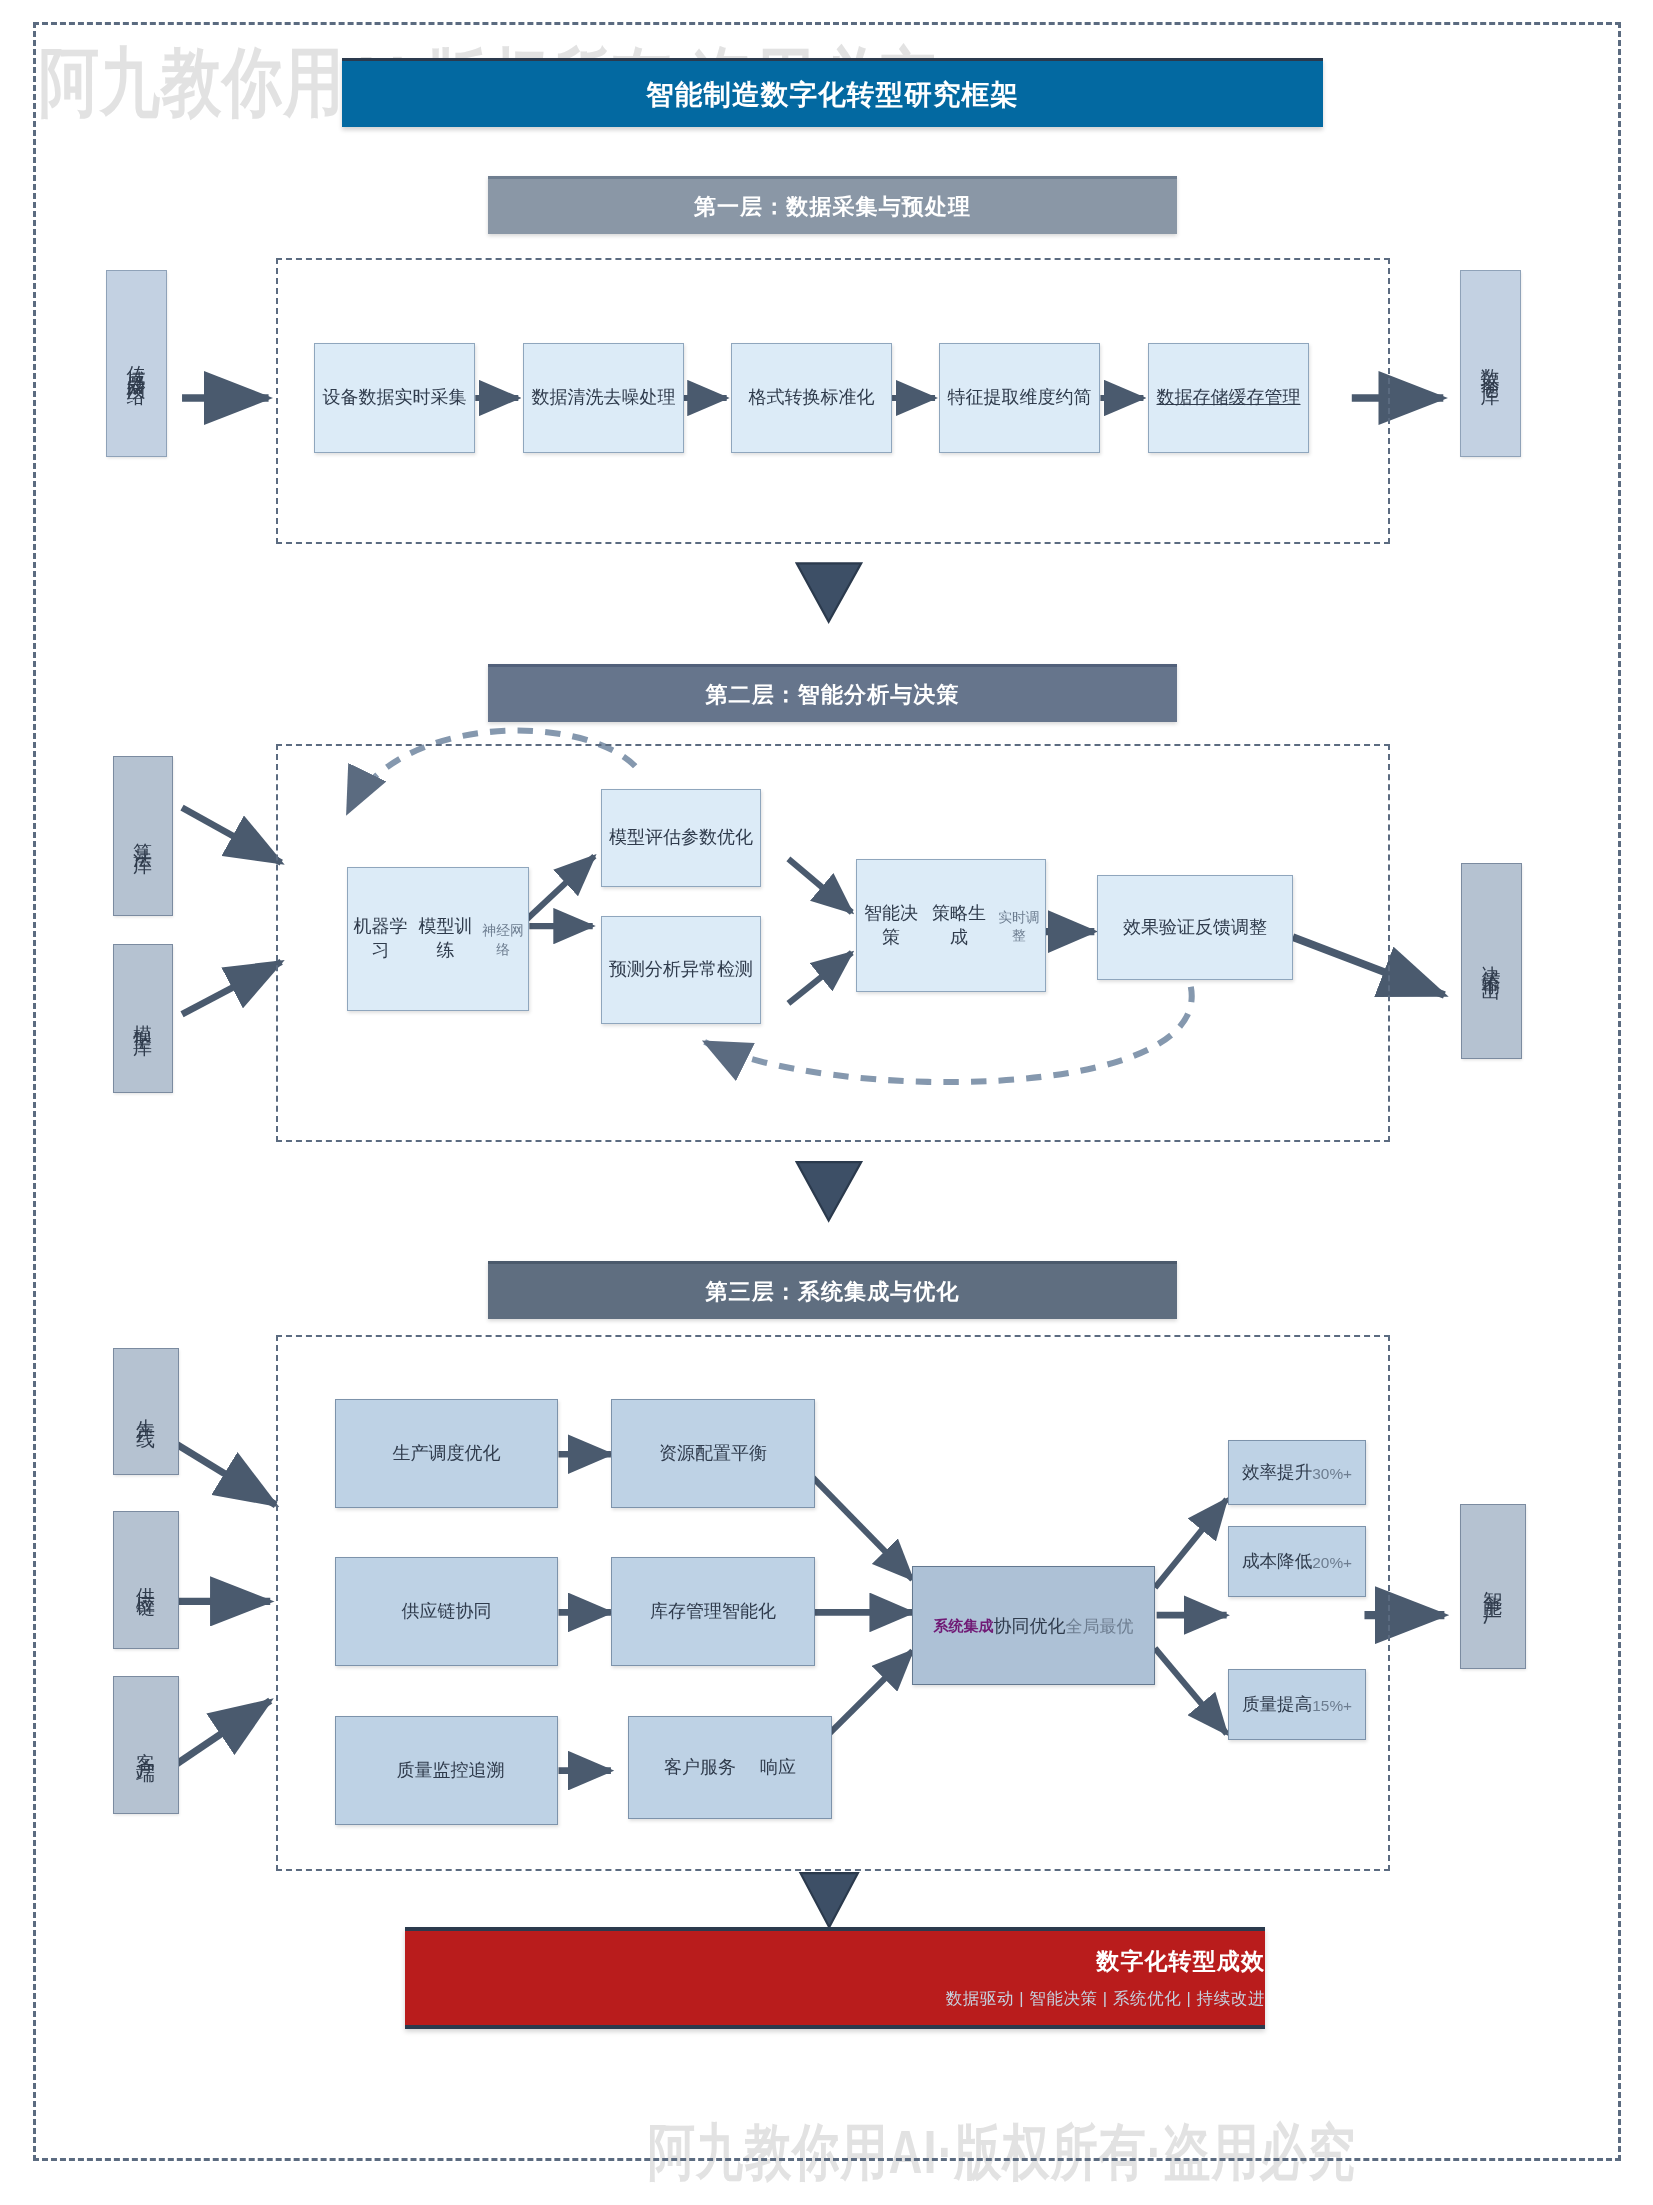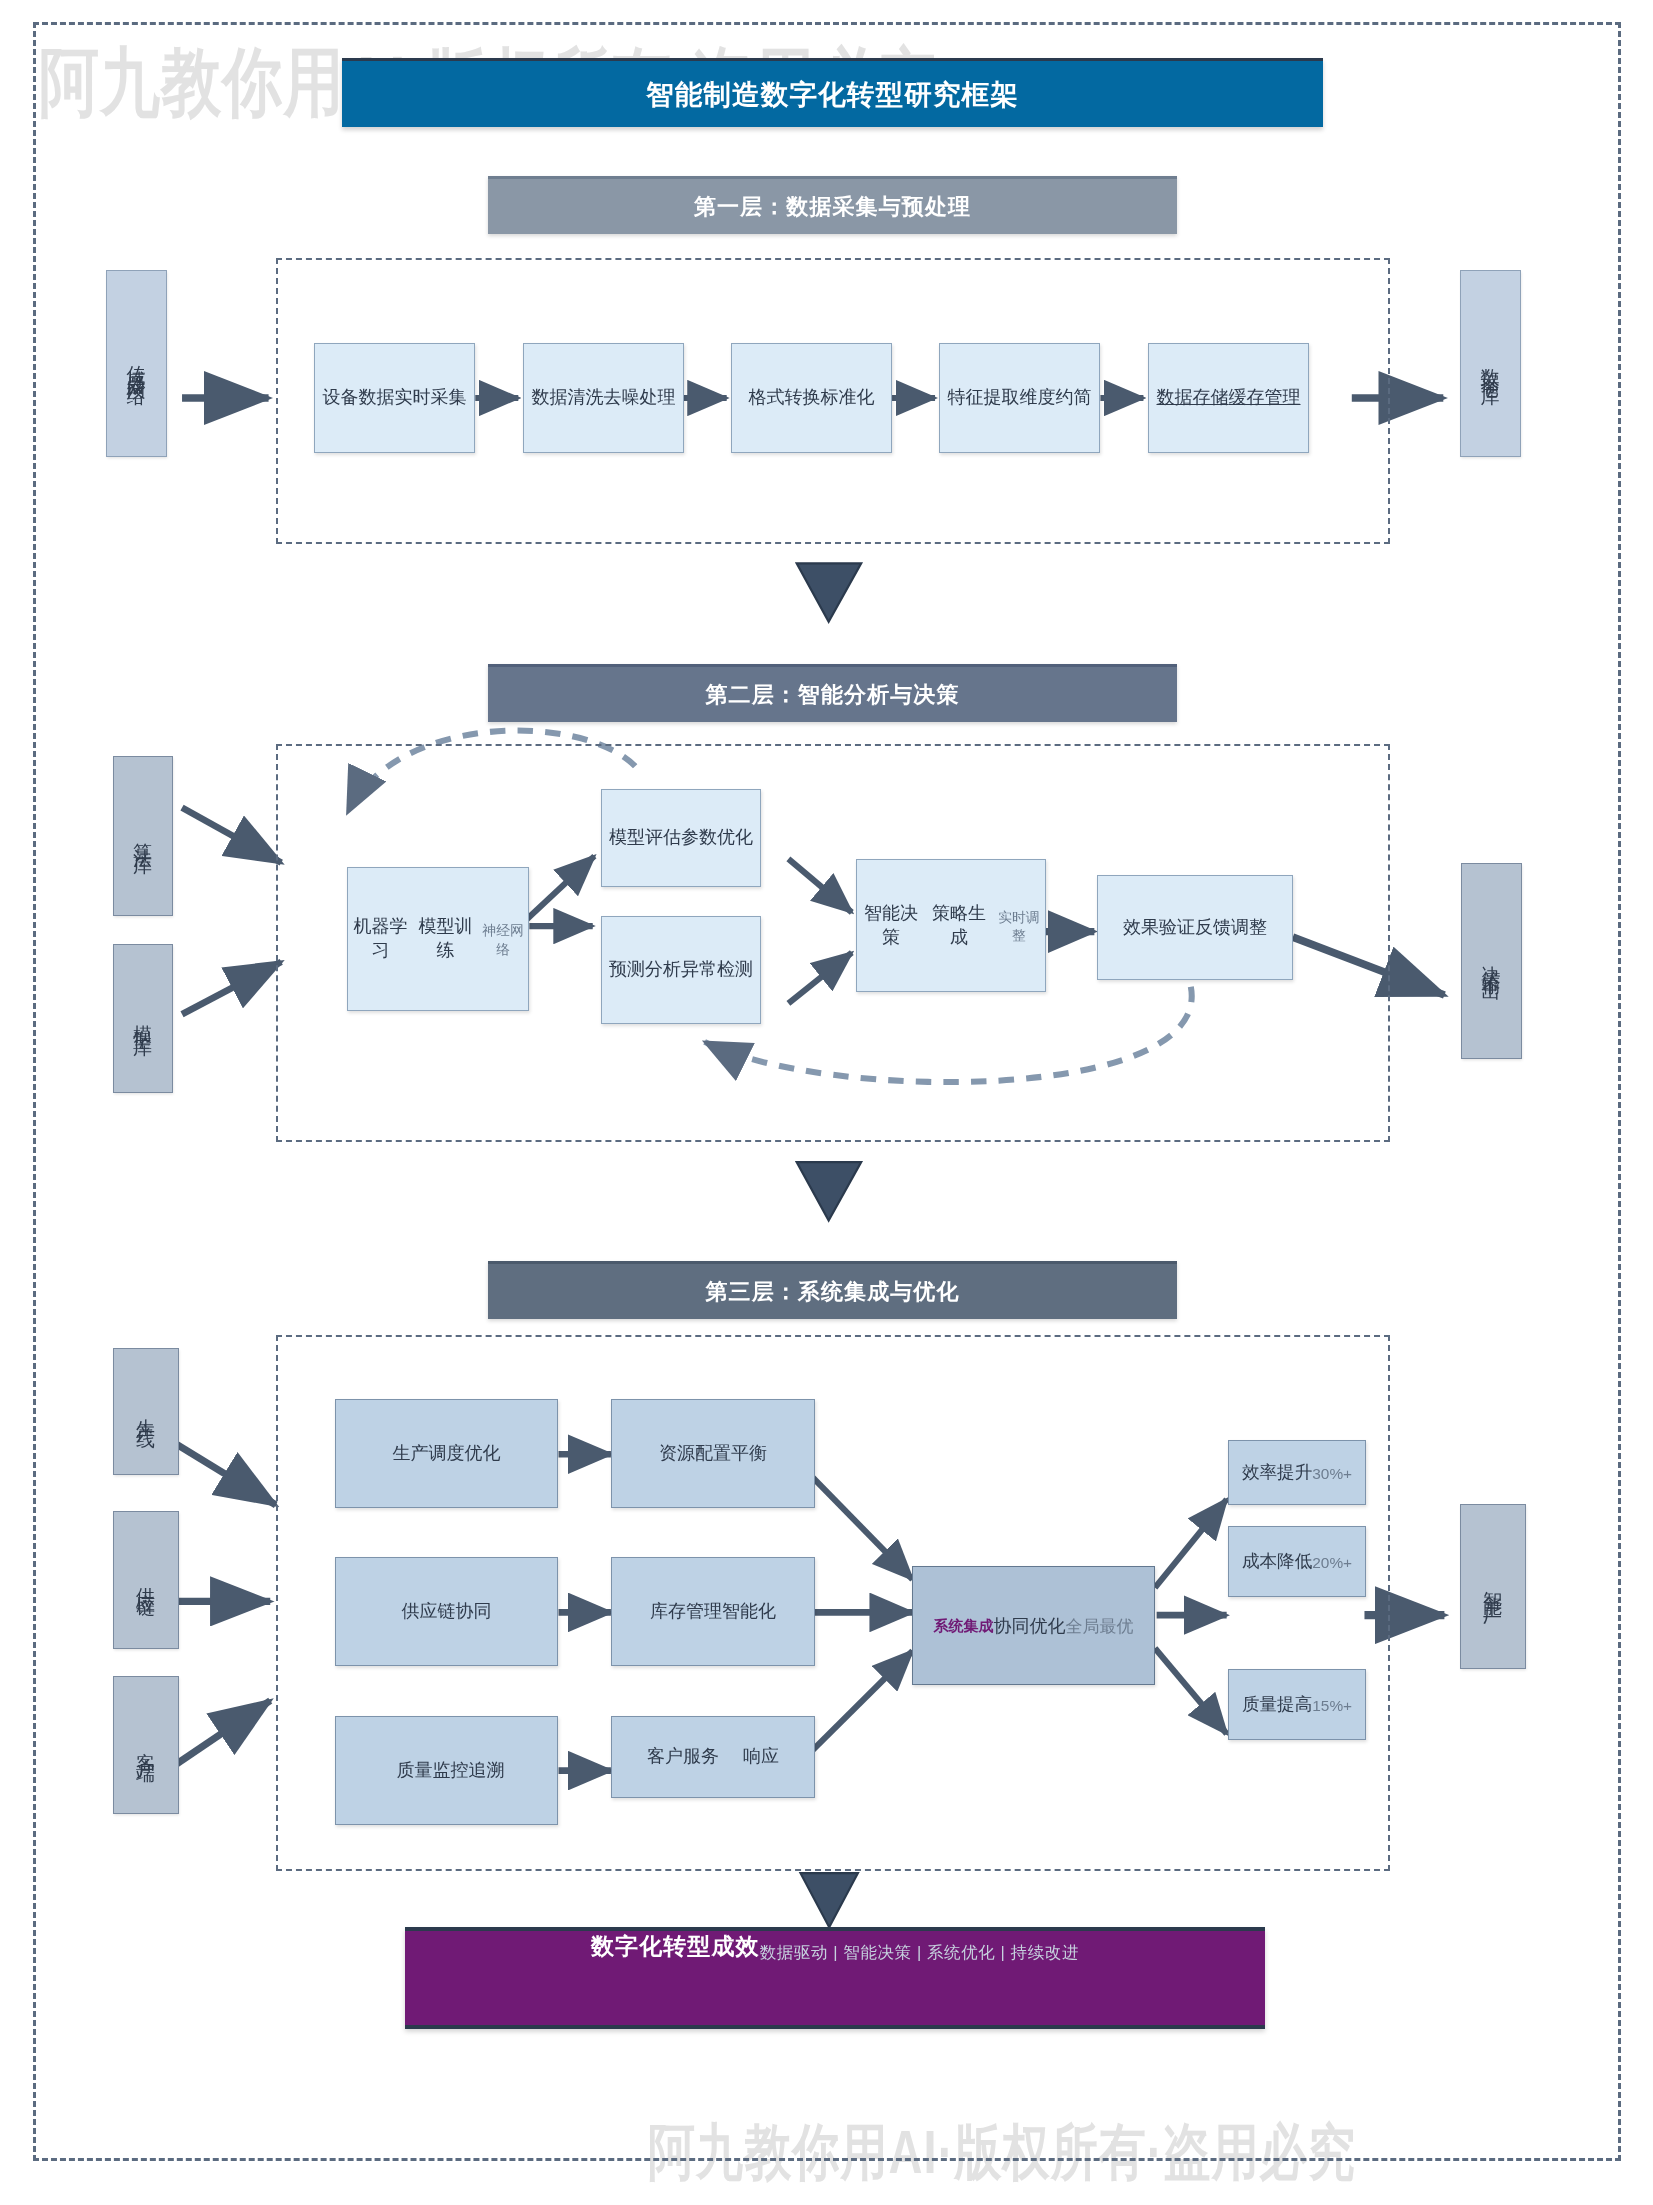--- a/index.html
+++ b/index.html
@@ -81,22 +81,22 @@
   .proc.strong{background:#adc1d6;border-color:#63788f;}
   .proc.strong .t1{font-size:15px;font-weight:700;color:#701a75;}
   .proc.strong .t2{font-size:18px;color:#2f3b4c;margin-top:2.2px;}
   .proc.strong .t3{font-size:17px;color:#6d7d90;margin-top:4.4px;}
   .kpi .k1{font-size:17.6px;color:#2f3b4c;}
   .kpi .k2{font-size:15.4px;color:#6d7d90;margin-top:3.3px;}
 
   
   #footer-box{
     position:absolute;left:405px;top:1927px;width:860px;height:94px;
-    background:#701a75;border-top:4.4px solid #2b3a4d;border-bottom:4.4px solid #2b3a4d;
-    display:flex;flex-direction:row;align-items:flex-start;justify-content:center;
+    background:#b91c1c;border-top:4.4px solid #2b3a4d;border-bottom:4.4px solid #2b3a4d;
+    display:flex;flex-direction:column;align-items:flex-end;justify-content:center;
     box-shadow:0 2.8px 5px rgba(0,0,0,.18);
   }
   #footer-title{color:#ffffff;font-size:23px;font-weight:700;letter-spacing:1.1px;}
   #footer-sub{color:#c6d1de;font-size:16.5px;margin-top:11px;letter-spacing:0.6px;}
 
   svg.overlay{position:absolute;left:0;top:0;width:1654px;height:2205px;pointer-events:none;}
 </style>
 </head>
 <body>
 
@@ -291,21 +291,21 @@
   </div>
   <div class="node proc mid" style="left:611px;top:1557px;width:204px;height:109px;">
     <span>库存管理</span>
     <span>智能化</span>
   </div>
 
   <div class="node proc mid" style="left:335px;top:1716px;width:223px;height:109px;padding-left:8px;">
     <span>质量监控</span>
     <span>追溯</span>
   </div>
-  <div class="node proc mid" style="left:611px;top:1716px;width:204px;height:82px;gap:24px;">
+  <div class="node proc mid" style="left:628px;top:1716px;width:204px;height:103px;gap:24px;">
     <span>客户服务</span>
     <span>响应</span>
   </div>
 
   <div class="node proc strong" style="left:912px;top:1566px;width:243px;height:119px;">
     <span class="t1">系统集成</span>
     <span class="t2">协同优化</span>
     <span class="t3">全局最优</span>
   </div>
 

